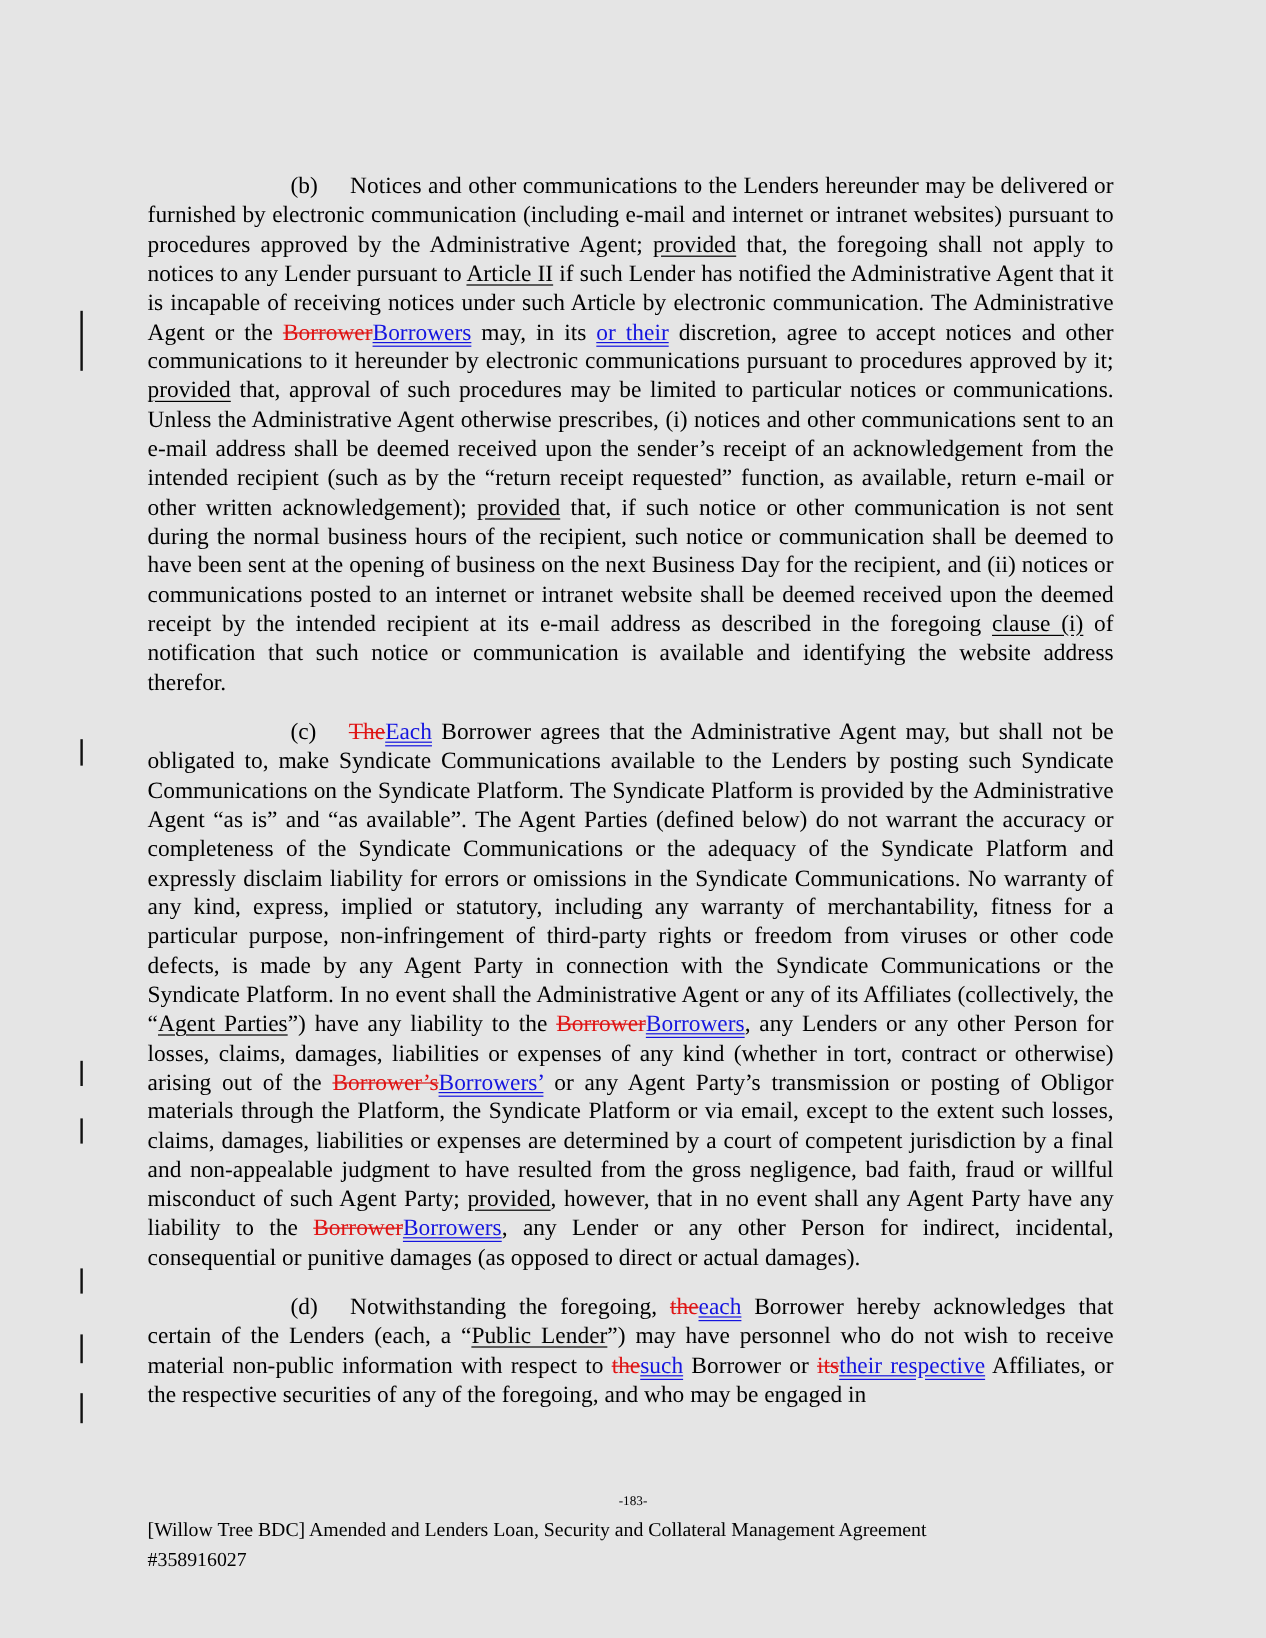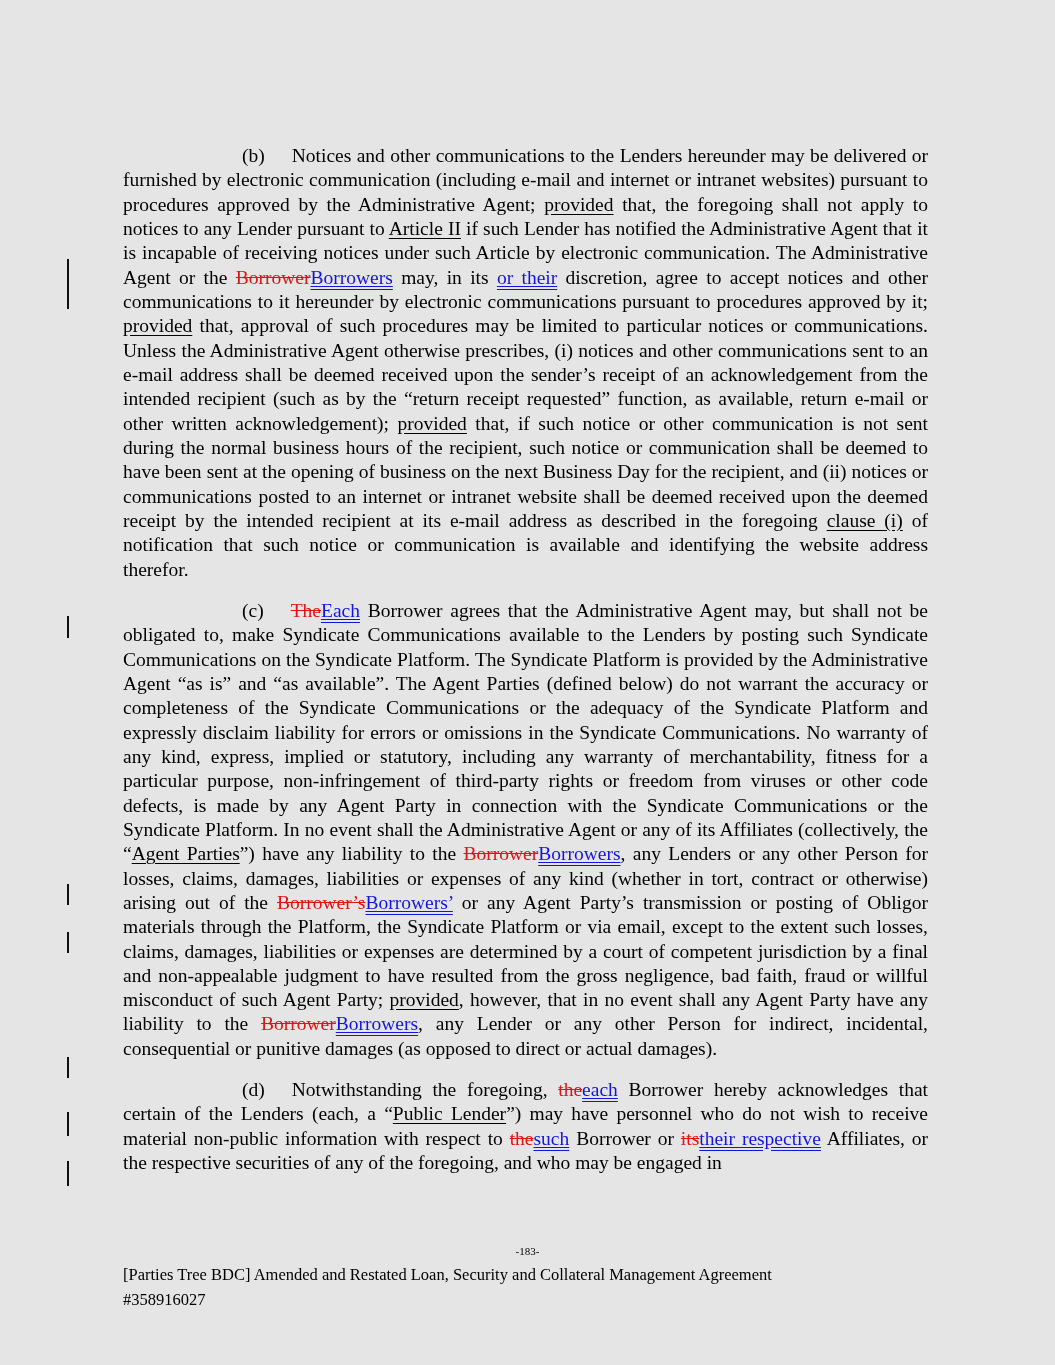--- a/index.html
+++ b/index.html
@@ -91,17 +91,17 @@
 
   <div class="content">
       <p class="para"><span class="run">(b)</span><span class="tab"></span><span class="run">Notices and other communications to the Lenders hereunder may be delivered or furnished by electronic communication (including e-mail and internet or intranet websites) pursuant to procedures approved by the Administrative Agent; </span><span class="run u">provided</span><span class="run"> that, the foregoing shall not apply to notices to any Lender pursuant to </span><span class="run u">Article II</span><span class="run"> if such Lender has notified the Administrative Agent that it is incapable of receiving notices under such Article by electronic communication. The Administrative Agent or the </span><span class="run del">Borrower</span><span class="run ins">Borrowers</span><span class="run"> may, in its </span><span class="run ins">or their</span><span class="run"> discretion, agree to accept notices and other communications to it hereunder by electronic communications pursuant to procedures approved by it; </span><span class="run u">provided</span><span class="run"> that, approval of such procedures may be limited to particular notices or communications. Unless the Administrative Agent otherwise prescribes, (i) notices and other communications sent to an e-mail address shall be deemed received upon the sender’s receipt of an acknowledgement from the intended recipient (such as by the “return receipt requested” function, as available, return e-mail or other written acknowledgement); </span><span class="run u">provided</span><span class="run"> that, if such notice or other communication is not sent during the normal business hours of the recipient, such notice or communication shall be deemed to have been sent at the opening of business on the next Business Day for the recipient, and (ii) notices or communications posted to an internet or intranet website shall be deemed received upon the deemed receipt by the intended recipient at its e-mail address as described in the foregoing </span><span class="run u">clause (i)</span><span class="run"> of notification that such notice or communication is available and identifying the website address therefor.</span></p>
       <p class="para"><span class="run">(c)</span><span class="tab"></span><span class="run del">The</span><span class="run ins">Each</span><span class="run"> Borrower agrees that the Administrative Agent may, but shall not be obligated to, make Syndicate Communications available to the Lenders by posting such Syndicate Communications on the Syndicate Platform. The Syndicate Platform is provided by the Administrative Agent “as is” and “as available”. The Agent Parties (defined below) do not warrant the accuracy or completeness of the Syndicate Communications or the adequacy of the Syndicate Platform and expressly disclaim liability for errors or omissions in the Syndicate Communications. No warranty of any kind, express, implied or statutory, including any warranty of merchantability, fitness for a particular purpose, non-infringement of third-party rights or freedom from viruses or other code defects, is made by any Agent Party in connection with the Syndicate Communications or the Syndicate Platform. In no event shall the Administrative Agent or any of its Affiliates (collectively, the “</span><span class="run u">Agent Parties</span><span class="run">”) have any liability to the </span><span class="run del">Borrower</span><span class="run ins">Borrowers</span><span class="run">, any Lenders or any other Person for losses, claims, damages, liabilities or expenses of any kind (whether in tort, contract or otherwise) arising out of the </span><span class="run del">Borrower’s</span><span class="run ins">Borrowers’</span><span class="run"> or any Agent Party’s transmission or posting of Obligor materials through the Platform, the Syndicate Platform or via email, except to the extent such losses, claims, damages, liabilities or expenses are determined by a court of competent jurisdiction by a final and non-appealable judgment to have resulted from the gross negligence, bad faith, fraud or willful misconduct of such Agent Party; </span><span class="run u">provided</span><span class="run">, however, that in no event shall any Agent Party have any liability to the </span><span class="run del">Borrower</span><span class="run ins">Borrowers</span><span class="run">, any Lender or any other Person for indirect, incidental, consequential or punitive damages (as opposed to direct or actual damages).</span></p>
       <p class="para"><span class="run">(d)</span><span class="tab"></span><span class="run">Notwithstanding the foregoing, </span><span class="run del">the</span><span class="run ins">each</span><span class="run"> Borrower hereby acknowledges that certain of the Lenders (each, a “</span><span class="run u">Public Lender</span><span class="run">”) may have personnel who do not wish to receive material non-public information with respect to </span><span class="run del">the</span><span class="run ins">such</span><span class="run"> Borrower or </span><span class="run del">its</span><span class="run ins">their respective</span><span class="run"> Affiliates, or the respective securities of any of the foregoing, and who may be engaged in</span></p>
     </div>
 
   <div class="page-number">-183-</div>
 
   <div class="footer">
-    <div>[Parties Tree BDC] Amended and Restated Loan, Security and Collateral Management Agreement</div>
+    <div>[Willow Tree BDC] Amended and Lenders Loan, Security and Collateral Management Agreement</div>
     <div>#358916027</div>
   </div>
 
 </div>
 
 </body></html>

